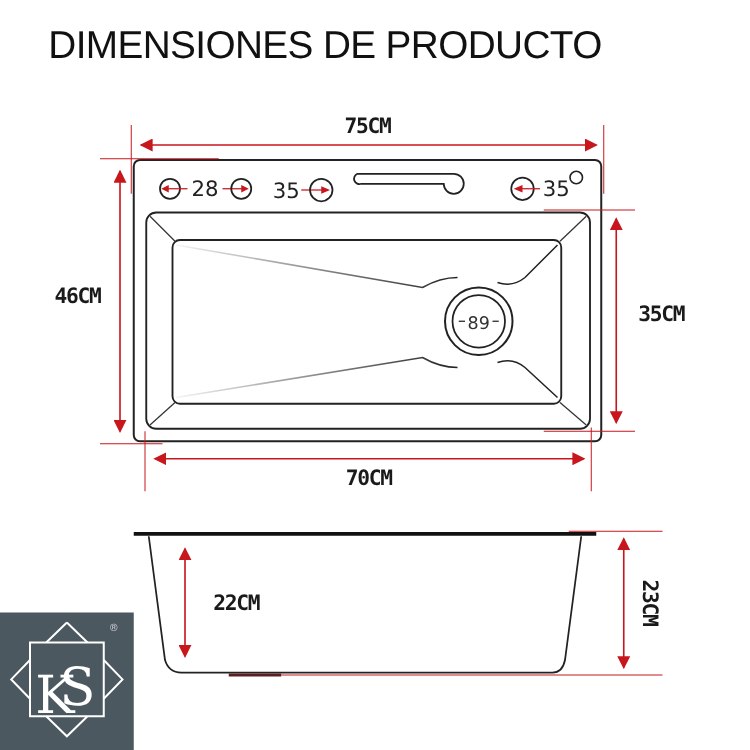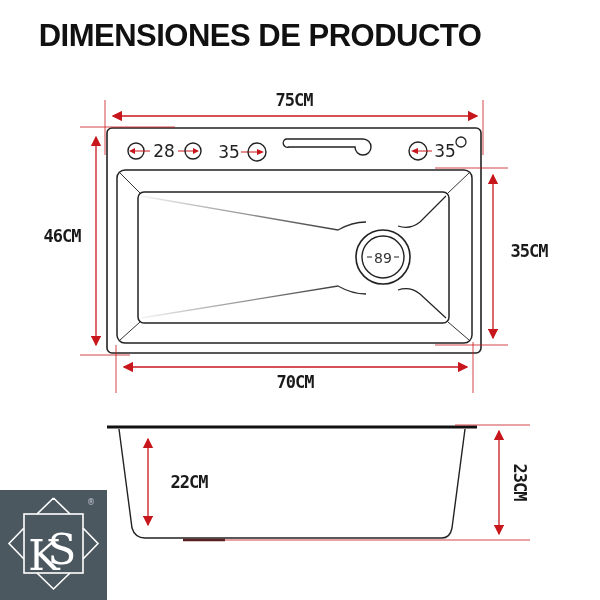--- a/index.html
+++ b/index.html
@@ -1,19 +1,19 @@
 <!DOCTYPE html>
 <html><head>
 <meta charset="utf-8">
 <style>
   html, body { margin:0; padding:0; background:#ffffff; }
   body { width:600px; height:600px; position:relative; overflow:hidden; font-family:"DejaVu Sans", sans-serif; }
   .title {
     position:absolute; left:0; top:18px; width:520px; text-align:center;
-    font-family:"Liberation Sans", sans-serif; font-weight:bold; font-size:31px;
+    font-family:"Liberation Sans", sans-serif; font-weight:normal; font-size:31px;
     letter-spacing:-0.5px; color:#111111;
   }
   svg.diagram { position:absolute; left:0; top:0; }
   .dimtxt { font-family:"DejaVu Sans Mono", monospace; font-weight:bold; font-size:17px; fill:#1a1a1a; letter-spacing:-1px; }
   .holetxt { font-family:"DejaVu Sans", sans-serif; font-size:17px; fill:#222222; }
   .smalltxt { font-family:"DejaVu Sans", sans-serif; font-size:14px; fill:#333333; }
   .logo {
     position:absolute; left:0; top:490px; width:107px; height:110px; background:#4b5860;
   }
 </style>

